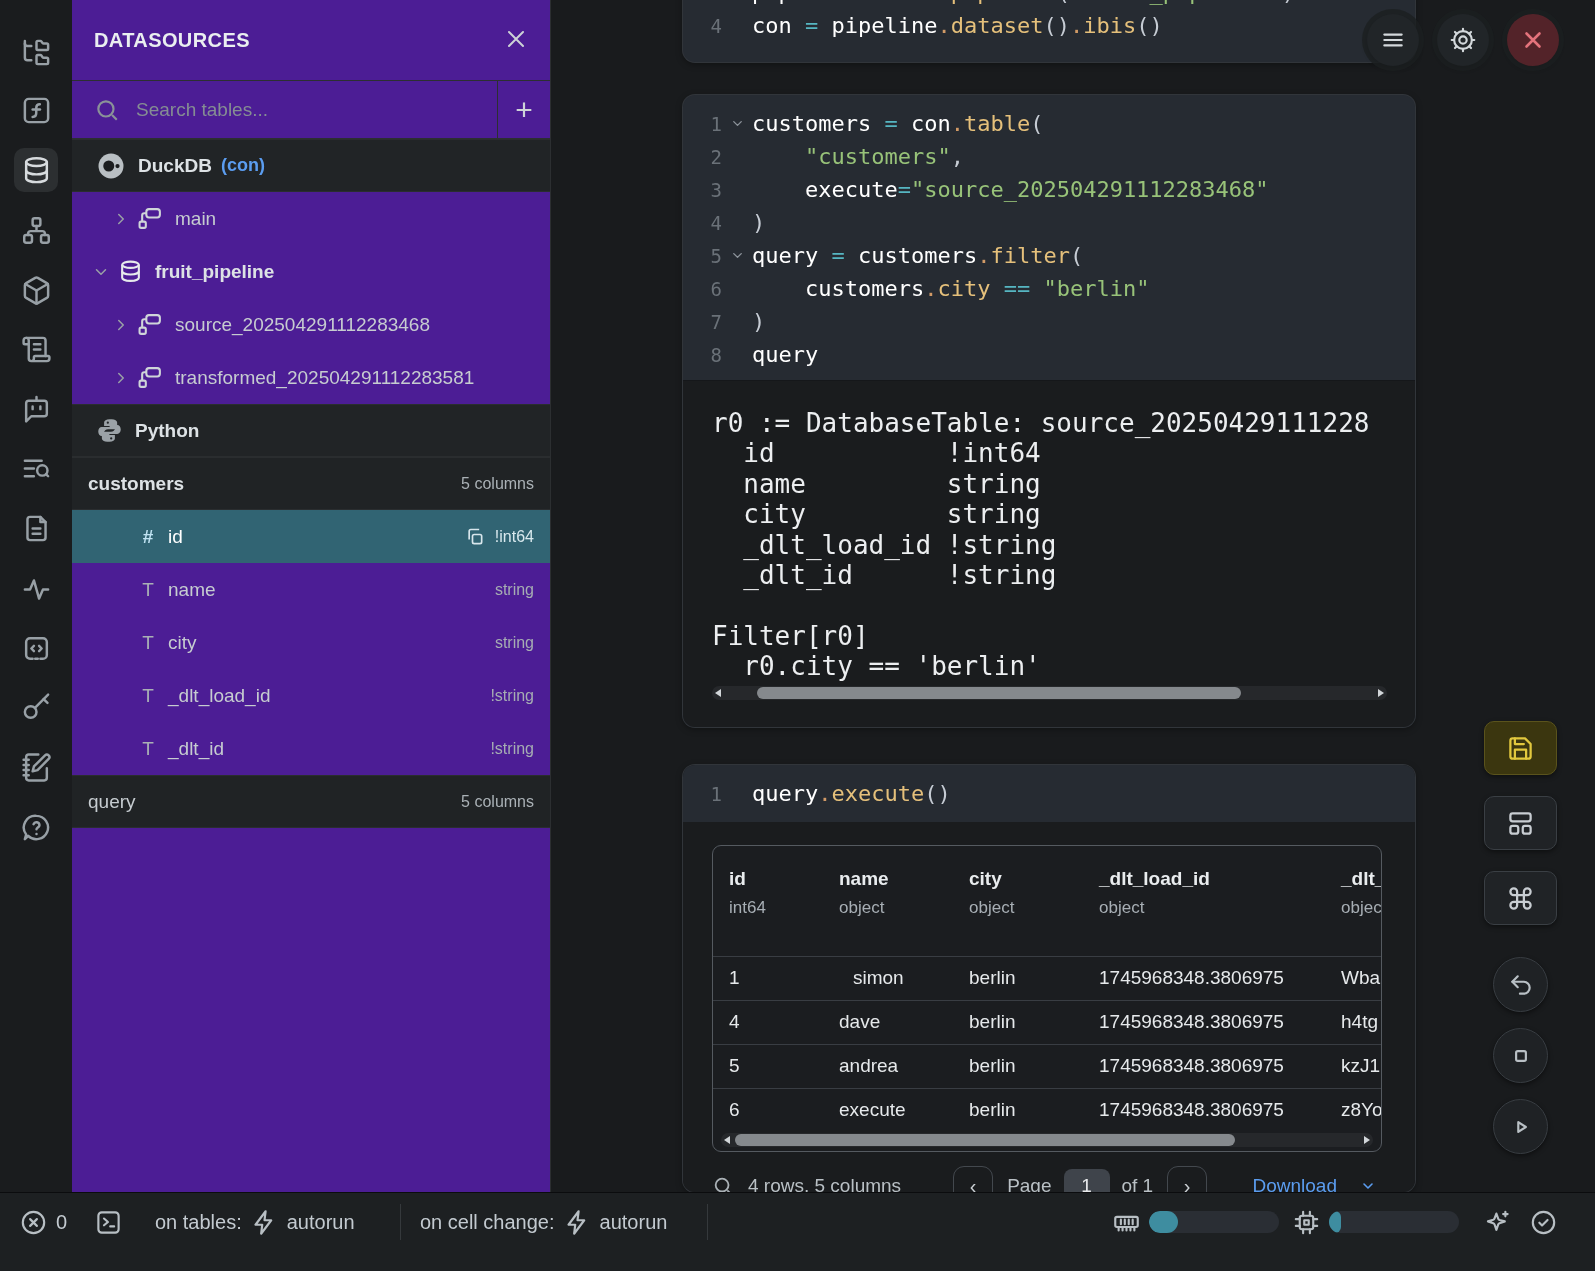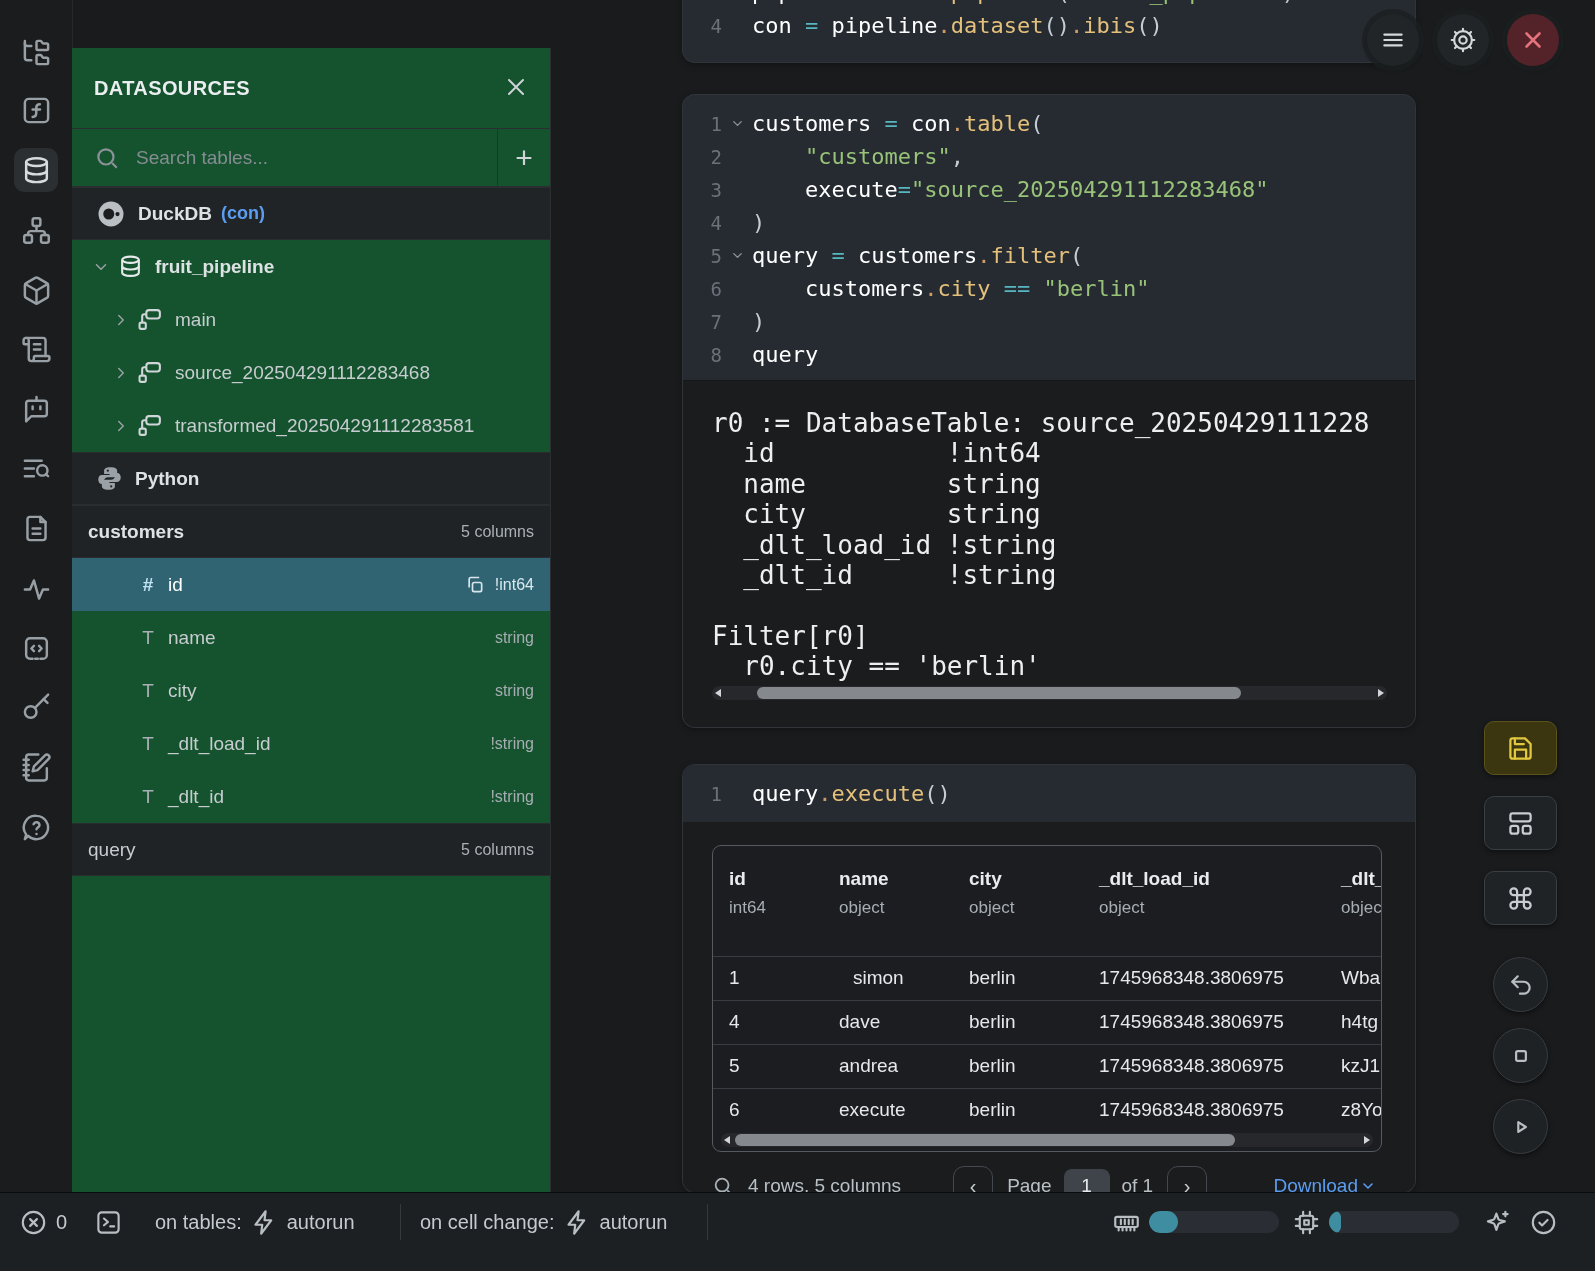--- a/index.html
+++ b/index.html
@@ -6,21 +6,21 @@
   .app{position:relative;width:1595px;height:1271px;background:#191b1d;overflow:hidden;
        font-family:"Liberation Sans",sans-serif;color:#d6dbde;}
   
   .rail{position:absolute;left:0;top:0;width:72px;height:1192px;background:#1a1c1e;border-right:1px solid #26292b;}
   .rail-btn{position:absolute;left:14px;width:44px;height:44px;display:flex;align-items:center;justify-content:center;
             background:transparent;border:none;border-radius:10px;cursor:pointer;padding:0;}
   .rail-btn svg{width:31px;height:31px;stroke:#98a0a6;fill:none;stroke-width:1.9;stroke-linecap:round;stroke-linejoin:round;}
   .rail-btn.active{background:#2c2f31;}
   .rail-btn.active svg{stroke:#d7dbde;}
   
-  .panel{position:absolute;left:72px;top:0;width:478px;height:1192px;background:#14532d;border-right:1px solid #2c2f31;margin-top:48px;}
+  .panel{position:absolute;left:72px;top:0;width:478px;height:1192px;background:#4c1d95;border-right:1px solid #2c2f31;}
   .panel-header{position:relative;height:80px;border-bottom:1px solid #2c2f31;display:flex;align-items:center;}
   .panel-title{margin:0 0 0 22px;font-size:20px;font-weight:bold;letter-spacing:.4px;color:#eaeef0;}
   .panel-close{position:absolute;right:18px;top:24px;width:32px;height:32px;background:none;border:none;cursor:pointer;padding:0;}
   .panel-close svg{width:24px;height:24px;stroke:#ccd2d6;stroke-width:2;fill:none;stroke-linecap:round;}
   .search-row{position:relative;height:57px;border-bottom:1px solid #2c2f31;display:flex;align-items:center;}
   .search-row .mag{margin-left:22px;width:26px;height:26px;stroke:#8a9298;stroke-width:2;fill:none;}
   .search-input{flex:1;margin-left:14px;background:none;border:none;outline:none;color:#e0e4e7;font-size:19px;
                 font-family:"Liberation Sans",sans-serif;}
   .search-input::placeholder{color:#858d93;}
   .add-btn{width:53px;height:57px;border:none;border-left:1px solid #2c2f31;background:none;color:#ced4d8;
@@ -92,21 +92,21 @@
   .rt .hscroll{left:8px;right:8px;bottom:4px;}
   .rt-footer{position:absolute;left:29px;top:342px;width:670px;height:44px;display:flex;align-items:center;
              color:#b9c0c5;font-size:19px;}
   .rt-footer .mag2{width:22px;height:22px;stroke:#aab1b6;stroke-width:2;fill:none;margin-right:14px;}
   .pgbtn{width:40px;height:40px;border:1px solid #43484e;border-radius:11px;background:none;color:#cdd2d6;
          font-size:20px;cursor:pointer;margin:0 8px;}
   .pglabel{margin:0 6px;}
   .pgbox{background:#3f444b;border-radius:8px;min-width:46px;height:34px;line-height:34px;text-align:center;
          color:#e8eaec;margin:0 6px;}
   .dl{margin-left:auto;color:#5b9df0;background:none;border:none;font-size:19px;cursor:pointer;
-      display:flex;align-items:center;gap:2px;font-family:"Liberation Sans",sans-serif;}
+      display:flex;align-items:center;gap:23px;font-family:"Liberation Sans",sans-serif;}
   .dl svg{width:16px;height:16px;stroke:#5b9df0;stroke-width:2.4;fill:none;stroke-linecap:round;stroke-linejoin:round;}
   
   .circle{position:absolute;top:14px;width:52px;height:52px;border-radius:50%;background:#212528;border:none;
           cursor:pointer;display:flex;align-items:center;justify-content:center;
           box-shadow:0 0 0 5px rgba(28,31,33,.8),0 2px 5px rgba(0,0,0,.5);}
   .circle svg{width:26px;height:26px;stroke:#d3d8db;stroke-width:2;fill:none;stroke-linecap:round;}
   .circle.red{background:#532329;}
   .circle.red svg{stroke:#e4737c;stroke-width:2.4;}
   
   .rtb{position:absolute;width:73px;height:54px;left:1484px;border-radius:10px;background:#202326;
@@ -255,49 +255,49 @@
           <span class="ic duck">
             <svg viewBox="0 0 24 24">
               <circle cx="12" cy="12" r="10" fill="#b9bfc3"></circle>
               <circle cx="10.2" cy="12" r="4.4" fill="#1c1e20"></circle>
               <circle cx="17.2" cy="12" r="1.7" fill="#1c1e20"></circle>
             </svg>
           </span>
           <span class="lbl b">DuckDB</span>
           <span class="badge">(con)</span>
         </div>
+        <div class="t-row t-schema">
+          <span class="chev c2">
+            <svg viewBox="0 0 24 24">
+              <path d="M9 6l6 6-6 6"></path>
+            </svg>
+          </span>
+          <span class="ic sch">
+            <svg viewBox="0 0 24 24">
+              <rect x="8" y="3" width="13" height="8" rx="2.5"></rect>
+              <path d="M8 7H6a2 2 0 0 0-2 2v6"></path>
+              <rect x="1.5" y="15" width="6" height="6" rx="1.5"></rect>
+            </svg>
+          </span>
+          <span class="lbl">main</span>
+        </div>
         <div class="t-row t-database">
           <span class="chev">
             <svg viewBox="0 0 24 24">
               <path d="M6 9l6 6 6-6"></path>
             </svg>
           </span>
           <span class="ic dbi">
             <svg viewBox="0 0 24 24">
               <ellipse cx="12" cy="5.5" rx="8" ry="3"></ellipse>
               <path d="M4 5.5V18c0 1.7 3.6 3 8 3s8-1.3 8-3V5.5"></path>
               <path d="M4 11.8c0 1.7 3.6 3 8 3s8-1.3 8-3"></path>
             </svg>
           </span>
           <span class="lbl b">fruit_pipeline</span>
-        </div>
-        <div class="t-row t-schema">
-          <span class="chev c2">
-            <svg viewBox="0 0 24 24">
-              <path d="M9 6l6 6-6 6"></path>
-            </svg>
-          </span>
-          <span class="ic sch">
-            <svg viewBox="0 0 24 24">
-              <rect x="8" y="3" width="13" height="8" rx="2.5"></rect>
-              <path d="M8 7H6a2 2 0 0 0-2 2v6"></path>
-              <rect x="1.5" y="15" width="6" height="6" rx="1.5"></rect>
-            </svg>
-          </span>
-          <span class="lbl">main</span>
         </div>
         <div class="t-row t-schema">
           <span class="chev c2">
             <svg viewBox="0 0 24 24">
               <path d="M9 6l6 6-6 6"></path>
             </svg>
           </span>
           <span class="ic sch">
             <svg viewBox="0 0 24 24">
               <rect x="8" y="3" width="13" height="8" rx="2.5"></rect>

